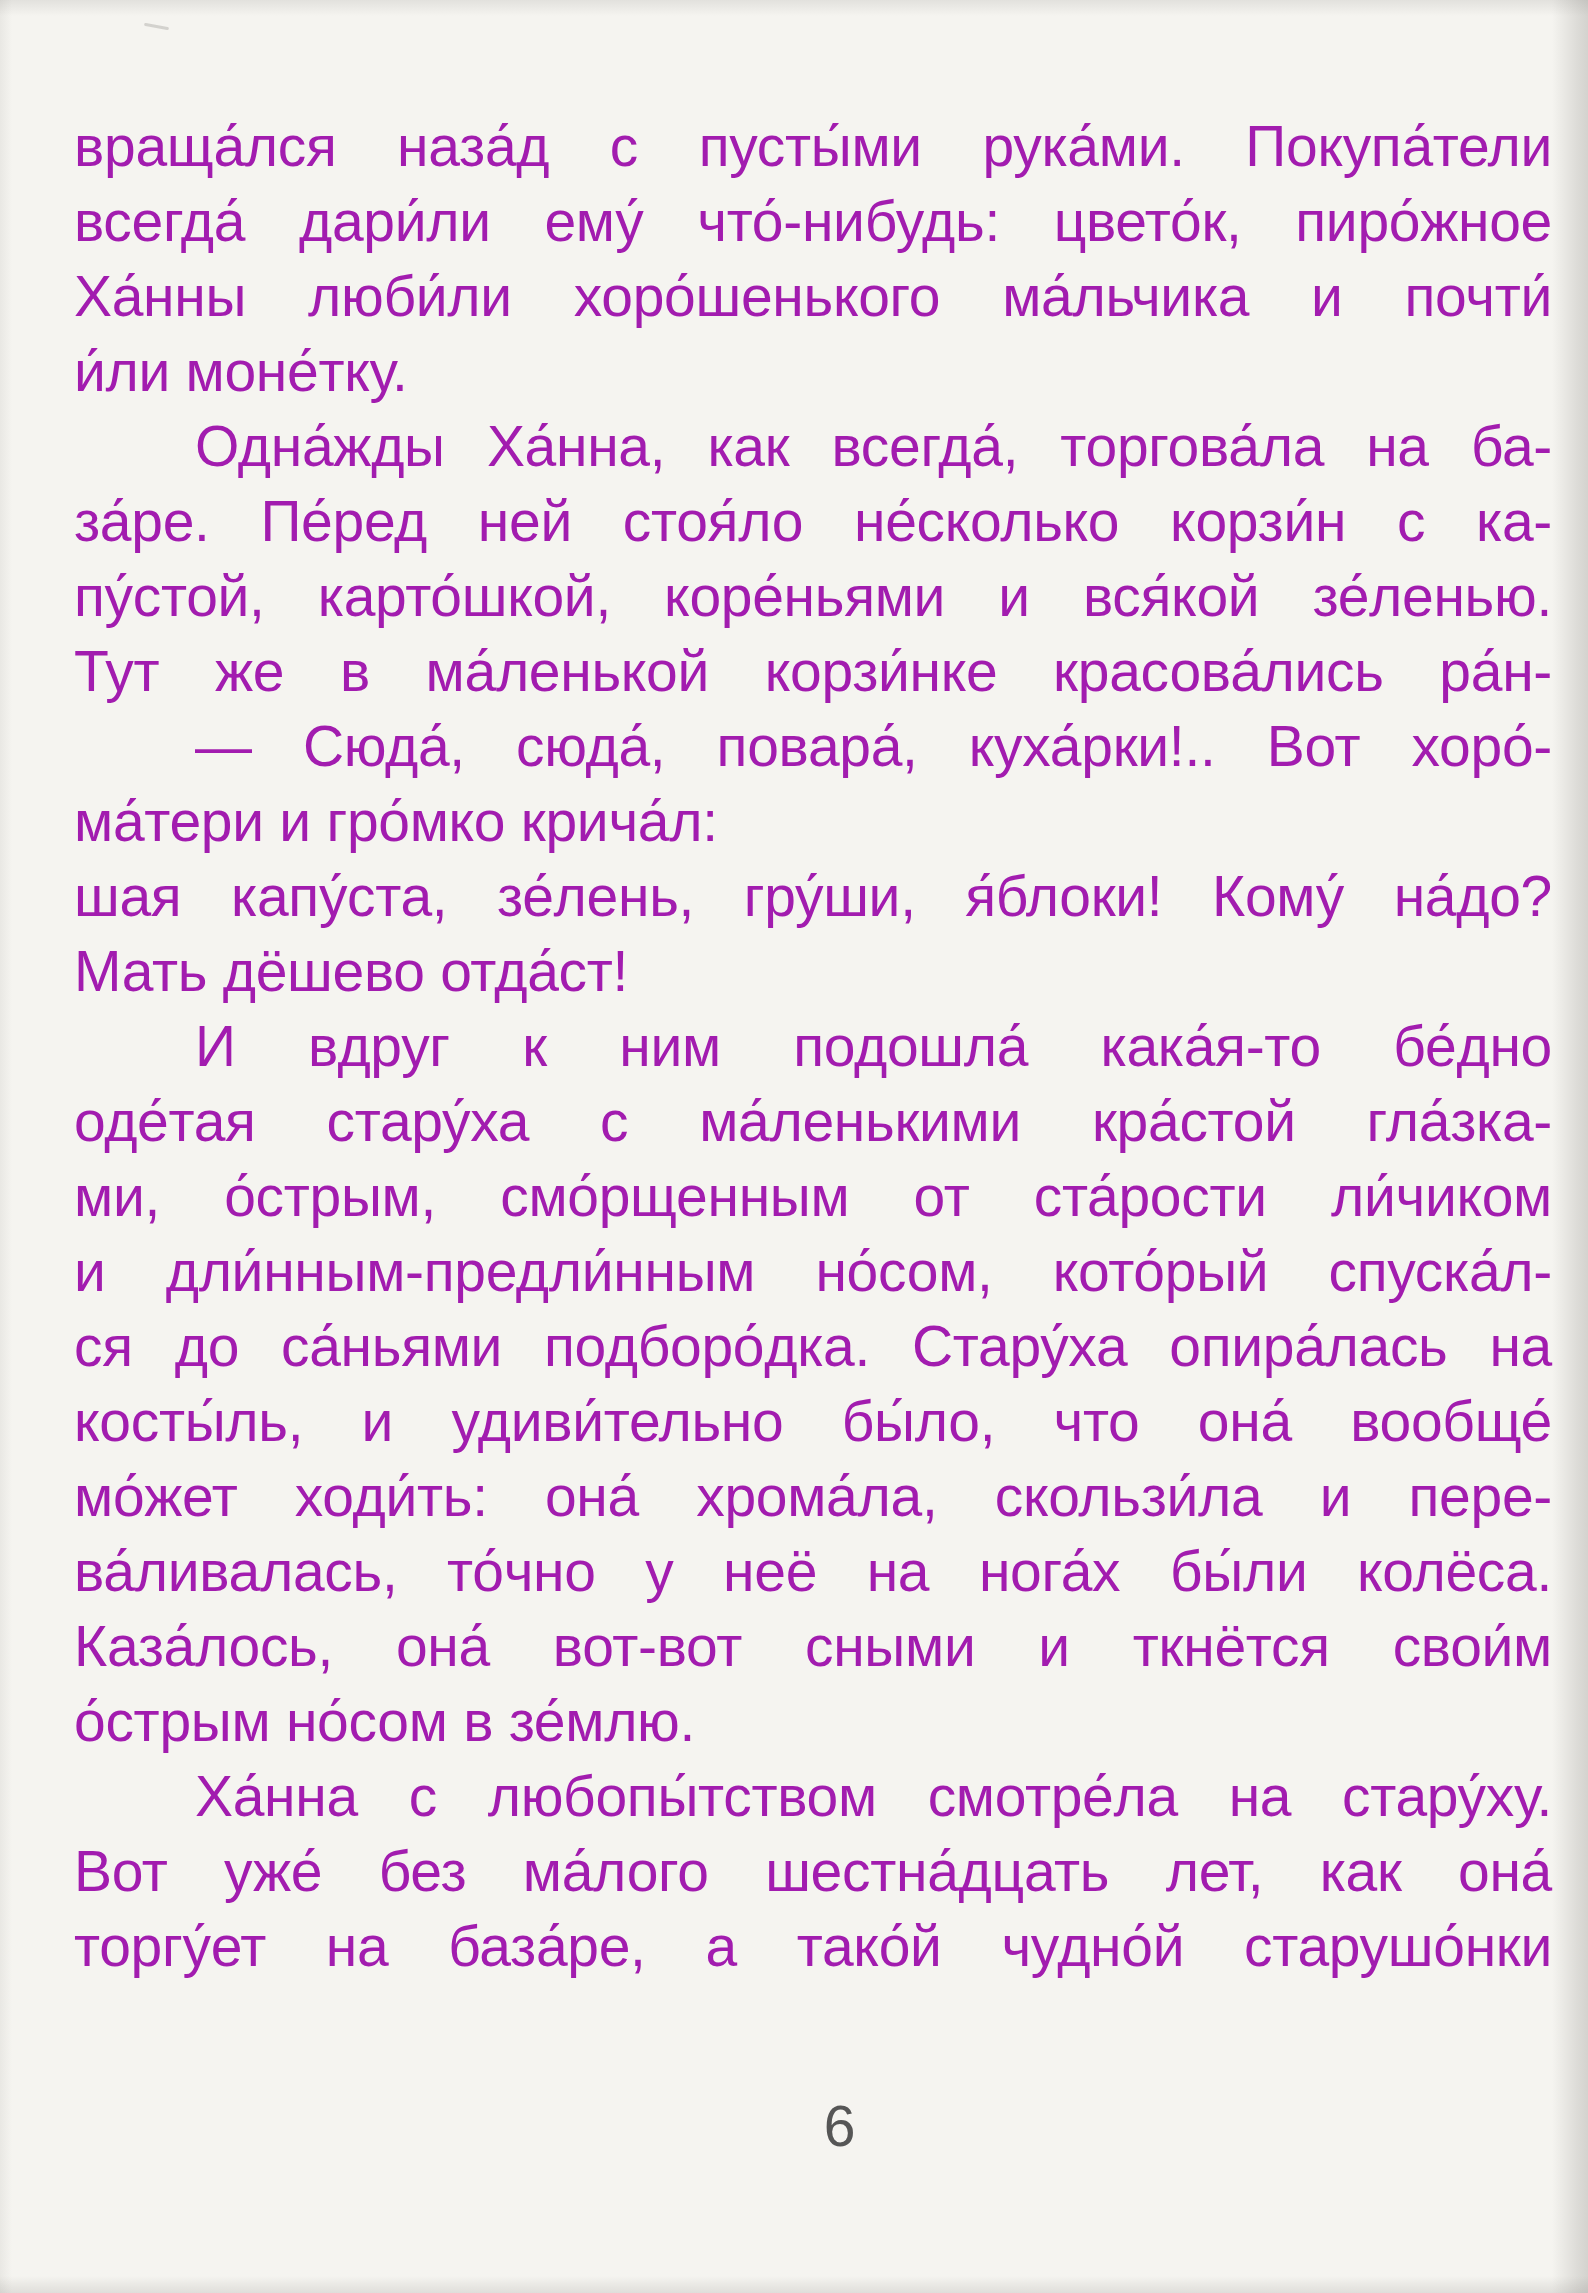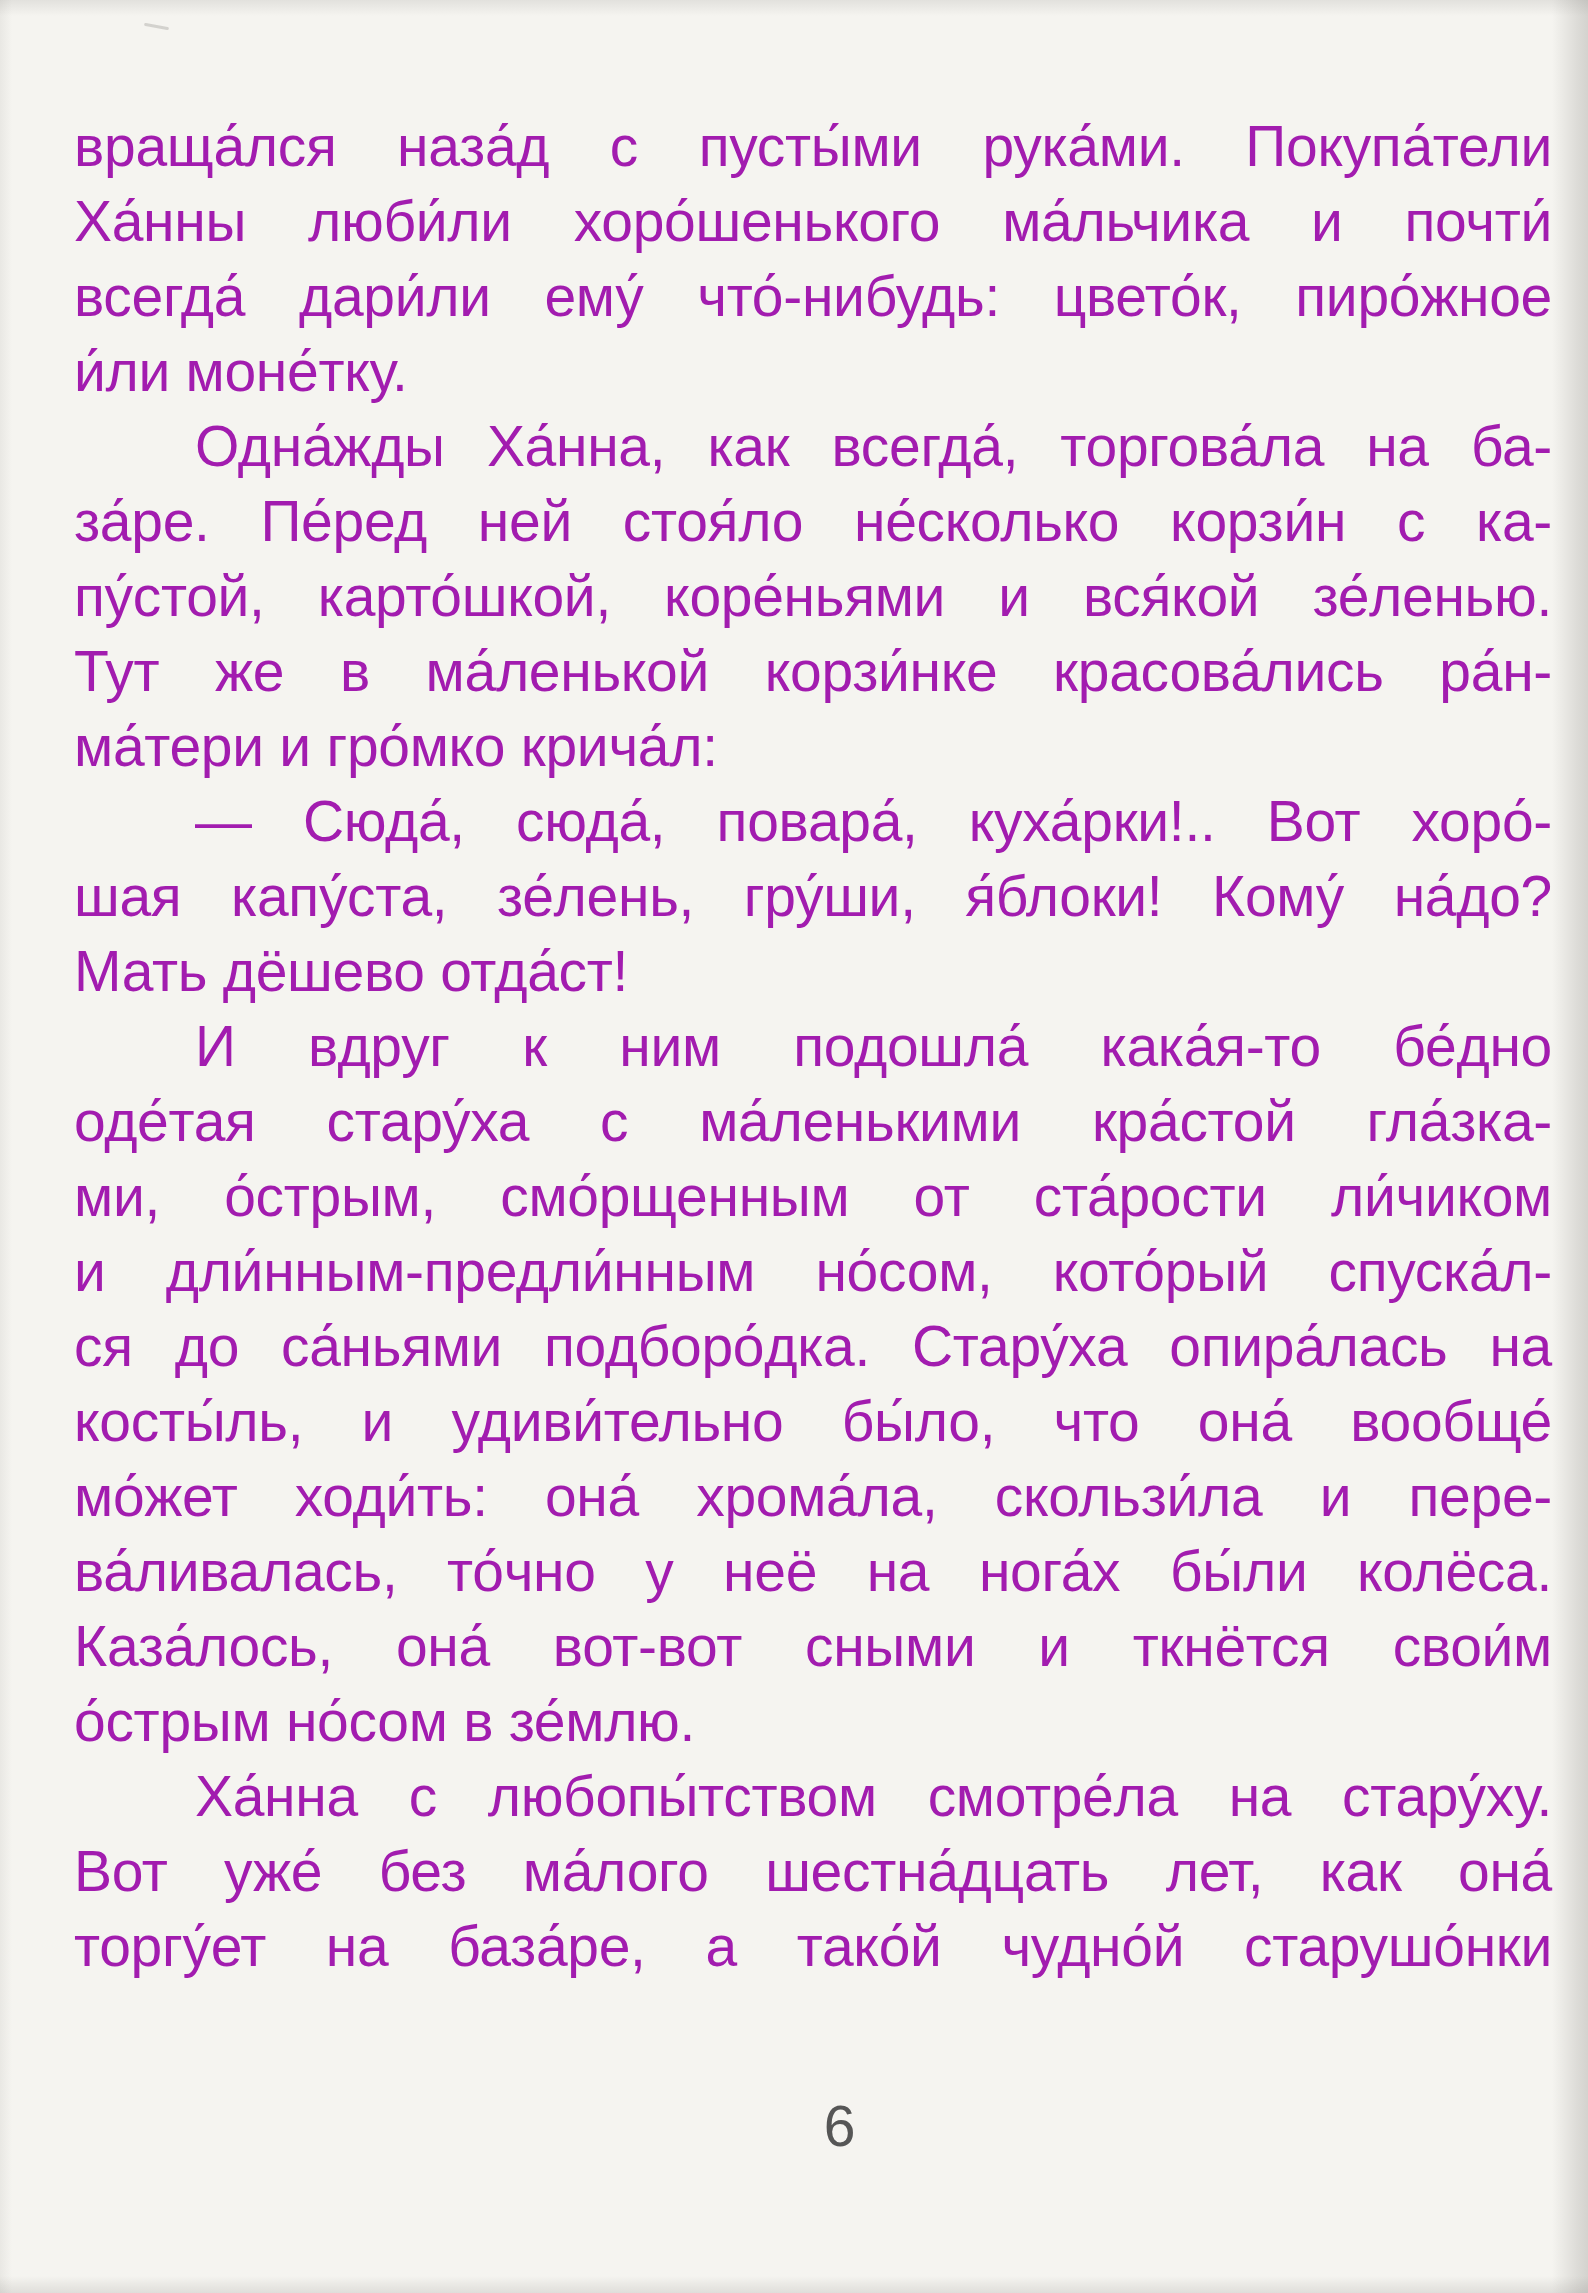--- a/index.html
+++ b/index.html
@@ -80,29 +80,29 @@
 <div class="page" style="background: rgb(245, 244, 240);">
   <div class="edge-top"></div>
   <div class="edge-left"></div>
   <div class="edge-right"></div>
   <div class="edge-bottom"></div>
   <div class="speck"></div>
 
   <div class="text-block" style="color: #a21caf;">
 
   <div class="text-line">враща́лся наза́д с пусты́ми рука́ми. Покупа́тели</div>
+      <div class="text-line">всегда́ дари́ли ему́ что́-нибудь: цвето́к, пиро́жное</div>
       <div class="text-line">Ха́нны люби́ли хоро́шенького ма́льчика и почти́</div>
-      <div class="text-line">всегда́ дари́ли ему́ что́-нибудь: цвето́к, пиро́жное</div>
       <div class="text-line last">и́ли моне́тку.</div>
       <div class="text-line indent">Одна́жды Ха́нна, как всегда́, торгова́ла на ба-</div>
       <div class="text-line">за́ре. Пе́ред ней стоя́ло не́сколько корзи́н с ка-</div>
       <div class="text-line">пу́стой, карто́шкой, коре́ньями и вся́кой зе́ленью.</div>
       <div class="text-line">Тут же в ма́ленькой корзи́нке красова́лись ра́н-</div>
+      <div class="text-line indent">— Сюда́, сюда́, повара́, куха́рки!.. Вот хоро́-</div>
       <div class="text-line last">ма́тери и гро́мко крича́л:</div>
-      <div class="text-line indent">— Сюда́, сюда́, повара́, куха́рки!.. Вот хоро́-</div>
       <div class="text-line">шая капу́ста, зе́лень, гру́ши, я́блоки! Кому́ на́до?</div>
       <div class="text-line last">Мать дёшево отда́ст!</div>
       <div class="text-line indent">И вдруг к ним подошла́ кака́я-то бе́дно</div>
       <div class="text-line">оде́тая стару́ха с ма́ленькими кра́стой гла́зка-</div>
       <div class="text-line">ми, о́стрым, смо́рщенным от ста́рости ли́чиком</div>
       <div class="text-line">и дли́нным-предли́нным но́сом, кото́рый спуска́л-</div>
       <div class="text-line">ся до са́ньями подборо́дка. Стару́ха опира́лась на</div>
       <div class="text-line">косты́ль, и удиви́тельно бы́ло, что она́ вообще́</div>
       <div class="text-line">мо́жет ходи́ть: она́ хрома́ла, скользи́ла и пере-</div>
       <div class="text-line">ва́ливалась, то́чно у неё на нога́х бы́ли колёса.</div>

